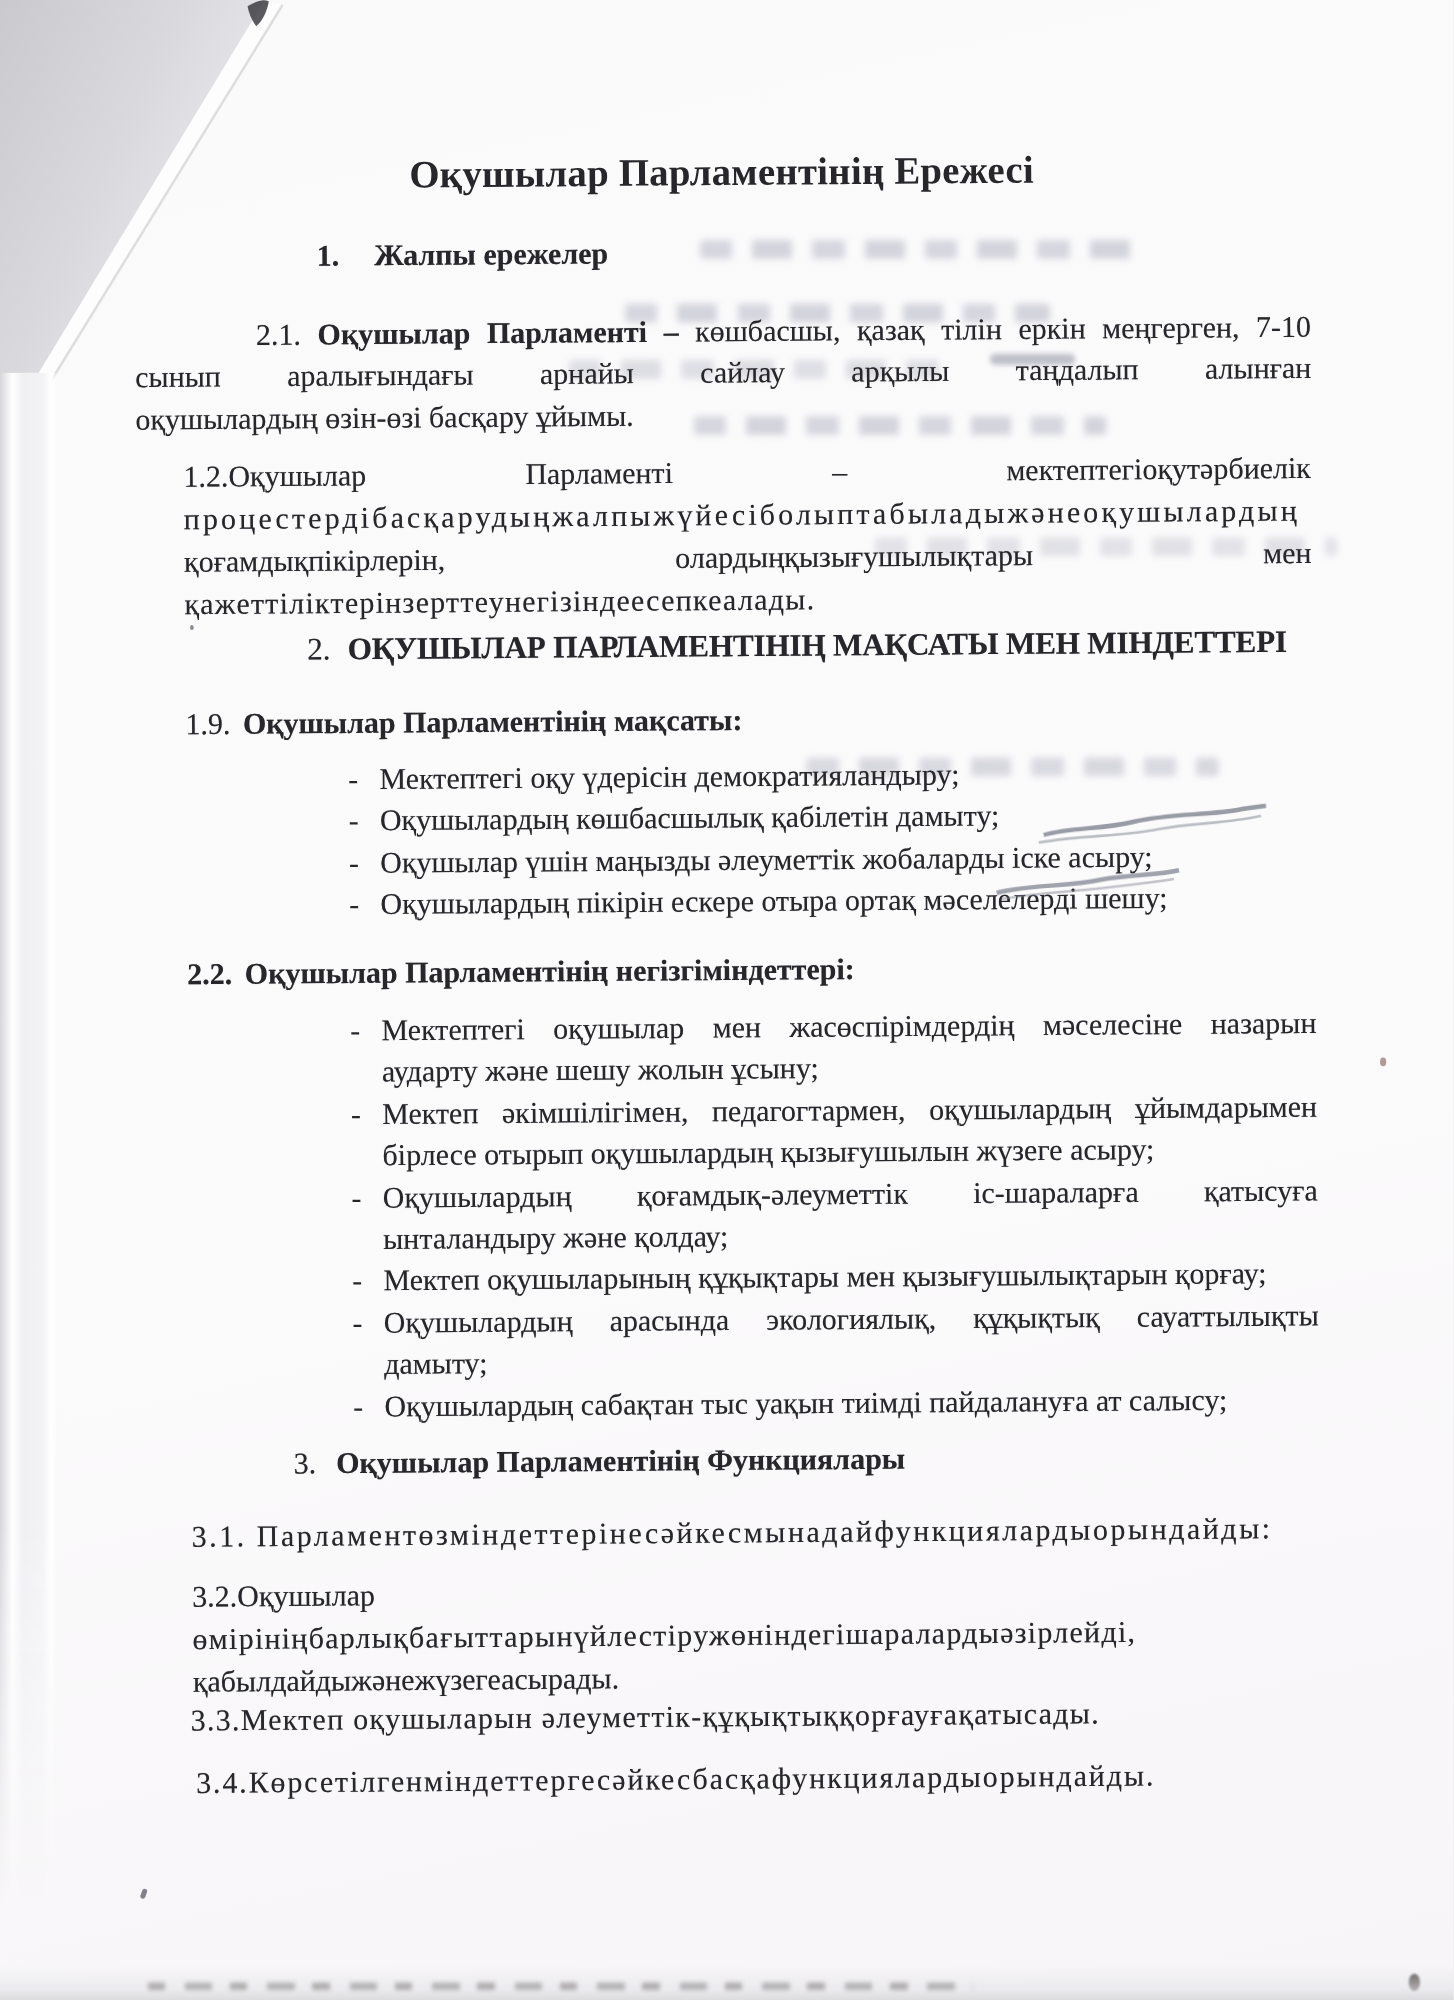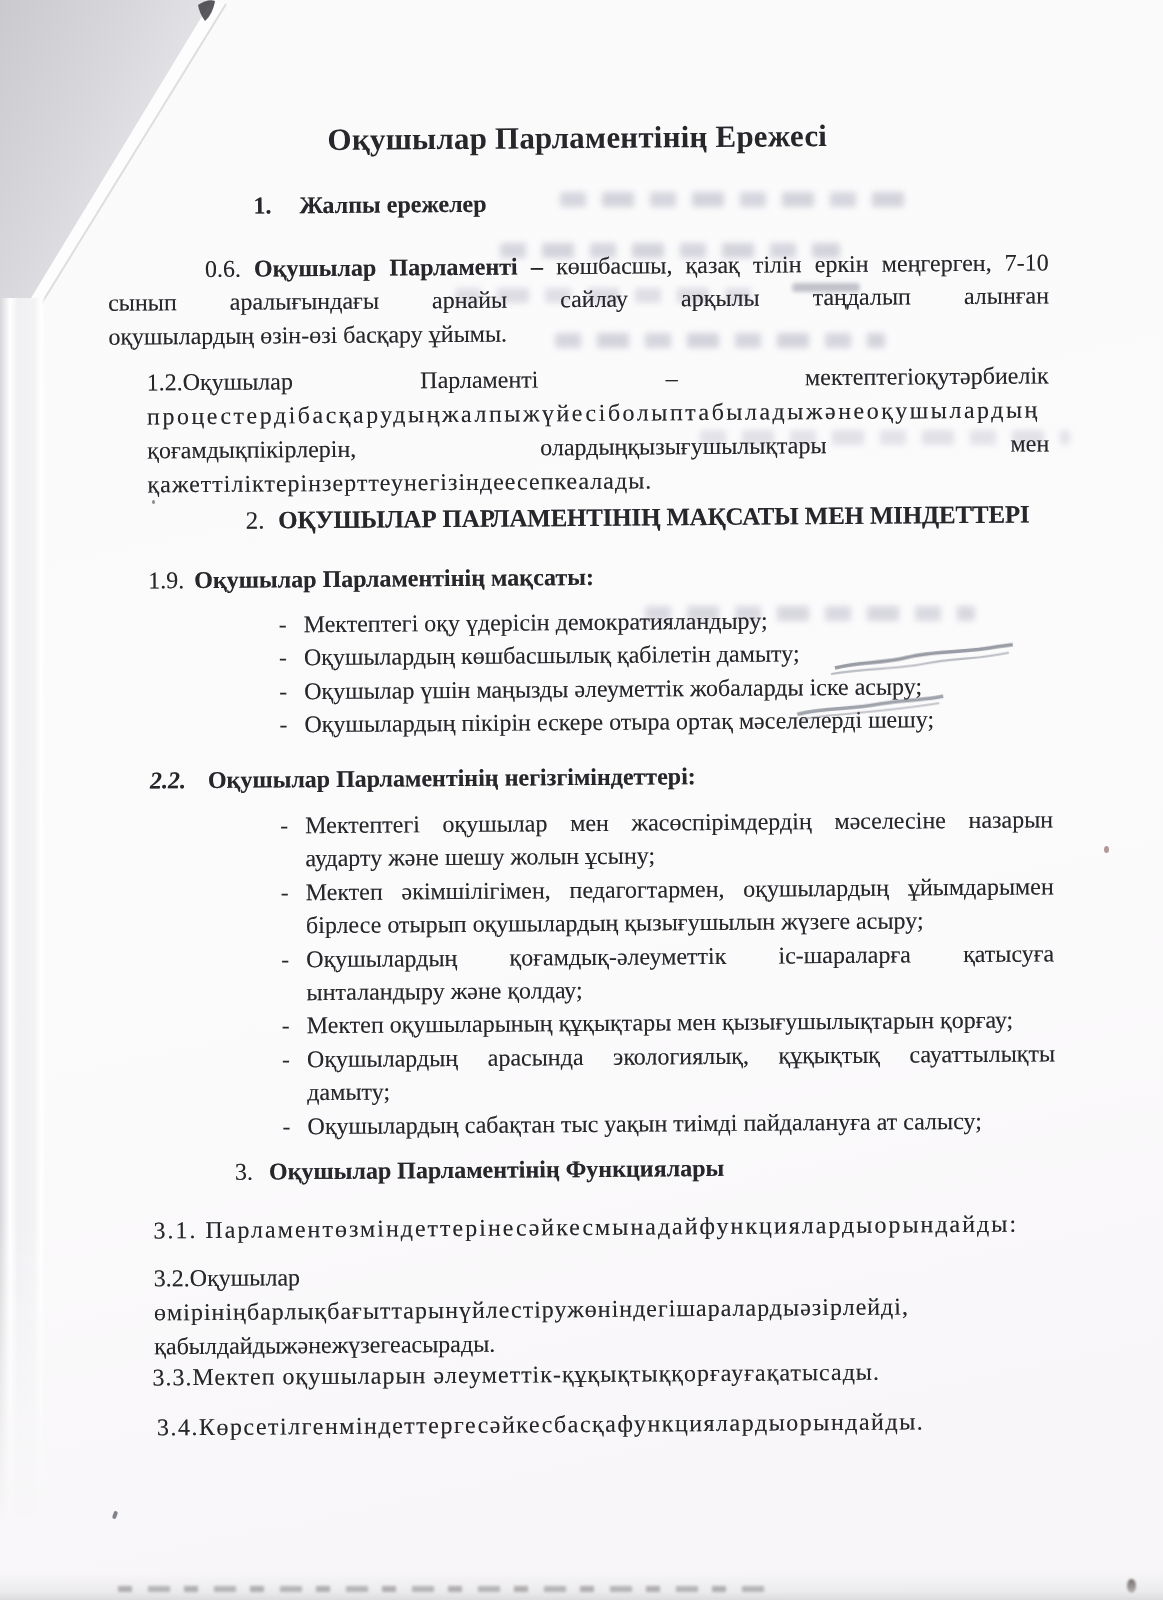--- a/index.html
+++ b/index.html
@@ -77,21 +77,21 @@
 
   <div class="content">
 
     <div class="block title" style="left:112px;top:120px;width:941px;">Оқушылар Парламентінің Ережесі</div>
 
     <div class="block hd" style="left:258px;top:190px;">
       <span class="num b" style="margin-right:28px;">1.</span><span class="b">Жалпы ережелер</span>
     </div>
 
     <div class="block" style="left:112px;top:250px;width:941px;">
-      <div class="line jl indent1"><span>0.6.</span> <span class="b">Оқушылар Парламенті –</span> <span>көшбасшы, қазақ тілін еркін меңгерген,  7-10</span></div>
+      <div class="line jl indent1"><span>2.1.</span> <span class="b">Оқушылар Парламенті –</span> <span>көшбасшы, қазақ тілін еркін меңгерген,  7-10</span></div>
       <div class="line jl">сынып аралығындағы арнайы сайлау арқылы таңдалып алынған</div>
       <div class="line nw">оқушылардың өзін-өзі басқару ұйымы.</div>
     </div>
 
     <div class="block lh34" style="left:150px;top:362px;width:902px;">
       <div class="line jl">1.2.Оқушылар Парламенті – мектептегіоқутәрбиелік</div>
       <div class="line nw ls25">процестердібасқарудыңжалпыжүйесіболыптабыладыжәнеоқушылардың</div>
       <div class="line jl">қоғамдықпікірлерін, олардыңқызығушылықтары мен</div>
       <div class="line nw ls1">қажеттіліктерінзерттеунегізіндеесепкеалады.</div>
     </div>
@@ -126,21 +126,21 @@
     <svg class="scribble" width="195" height="38" viewBox="0 0 195 38" style="left:828px;top:644px;">
       <path d="M8,26 C30,20 55,22 80,16 C110,9 140,12 170,6 L186,4" stroke="#6d7380" stroke-width="3.5" fill="none" opacity=".7"></path>
       <path d="M4,32 C40,26 70,28 100,22 C130,17 155,18 182,12" stroke="#7a7f8c" stroke-width="2.2" fill="none" opacity=".5"></path>
     </svg>
     <svg class="scribble" width="160" height="30" viewBox="0 0 160 30" style="left:792px;top:694px;">
       <path d="M6,22 C35,15 60,18 90,12 C115,8 135,9 152,5" stroke="#6d7380" stroke-width="3.5" fill="none" opacity=".65"></path>
       <path d="M10,27 C45,21 80,22 148,12" stroke="#7a7f8c" stroke-width="2" fill="none" opacity=".45"></path>
     </svg>
 
     <div class="block hd" style="left:150px;top:764px;">
-      <span class="num b" style="margin-right:22px;font-style:italic;">2.2.</span><span class="b">Оқушылар Парламентінің негізгіміндеттері:</span>
+      <span class="num b" style="margin-right:10px;">2.2.</span><span class="b">Оқушылар Парламентінің негізгіміндеттері:</span>
     </div>
 
     <div class="block" style="left:280px;top:807px;width:773px;">
       <div class="li">
         <span class="dash">-</span>
         <span class="dtext">
           <span class="line jl" style="display:block;">Мектептегі оқушылар мен жасөспірімдердің  мәселесіне назарын</span>
           <span class="line nw" style="display:block;">аударту және шешу жолын ұсыну;</span>
         </span>
       </div>

